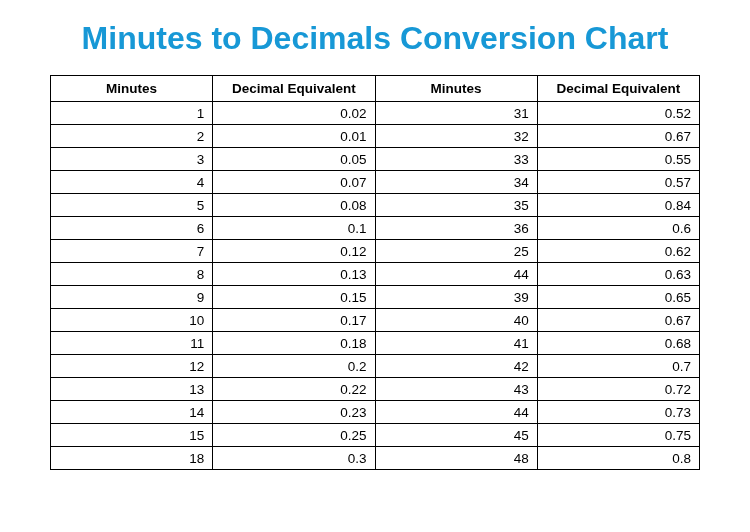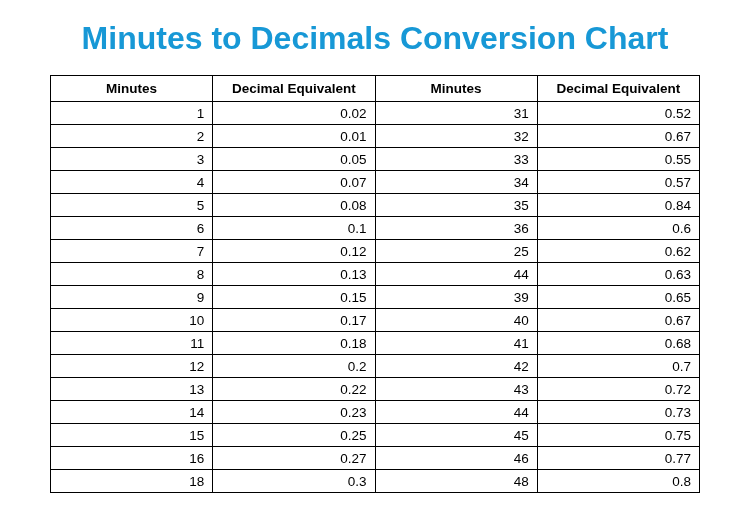--- a/index.html
+++ b/index.html
@@ -142,25 +142,19 @@
         <td>44</td>
         <td>0.73</td>
       </tr>
       <tr>
         <td>15</td>
         <td>0.25</td>
         <td>45</td>
         <td>0.75</td>
       </tr>
       <tr>
-        <td>16</td>
-        <td>0.27</td>
-        <td>46</td>
-        <td>0.77</td>
-      </tr>
-      <tr>
         <td>18</td>
         <td>0.3</td>
         <td>48</td>
         <td>0.8</td>
       </tr>
     </tbody>
 </table>
 
 </body></html>

